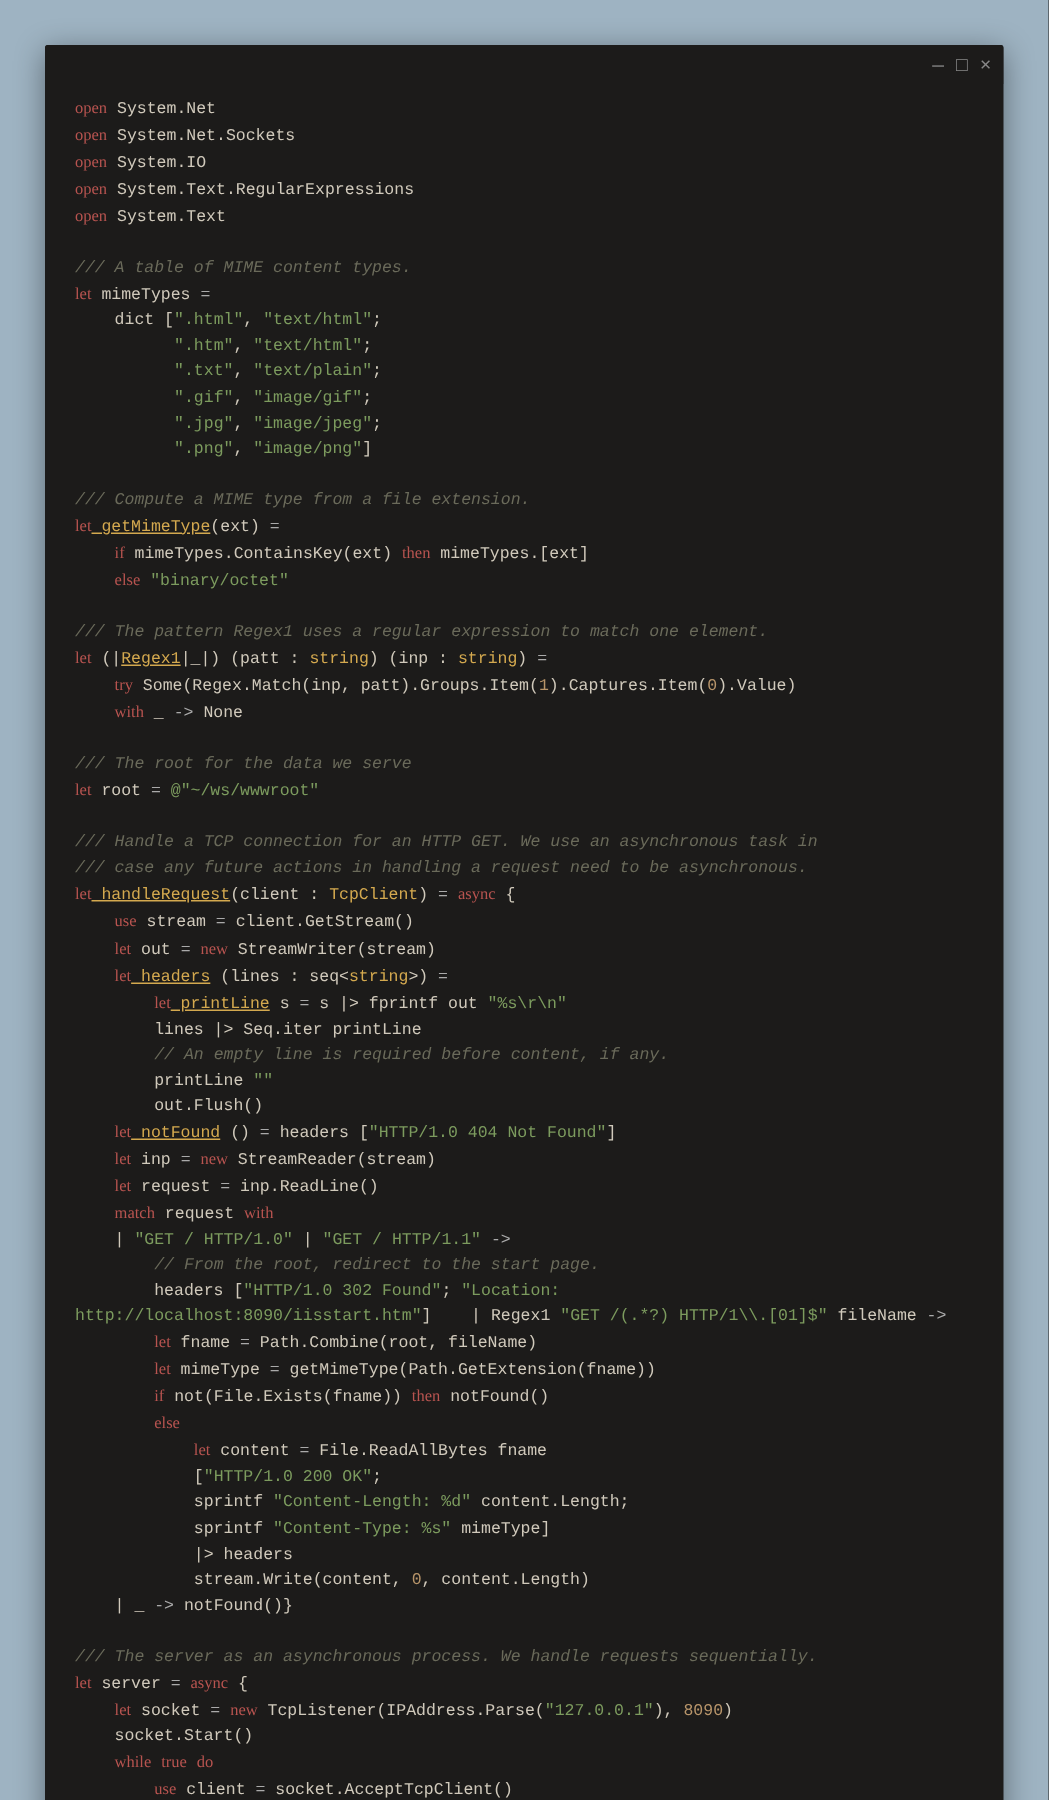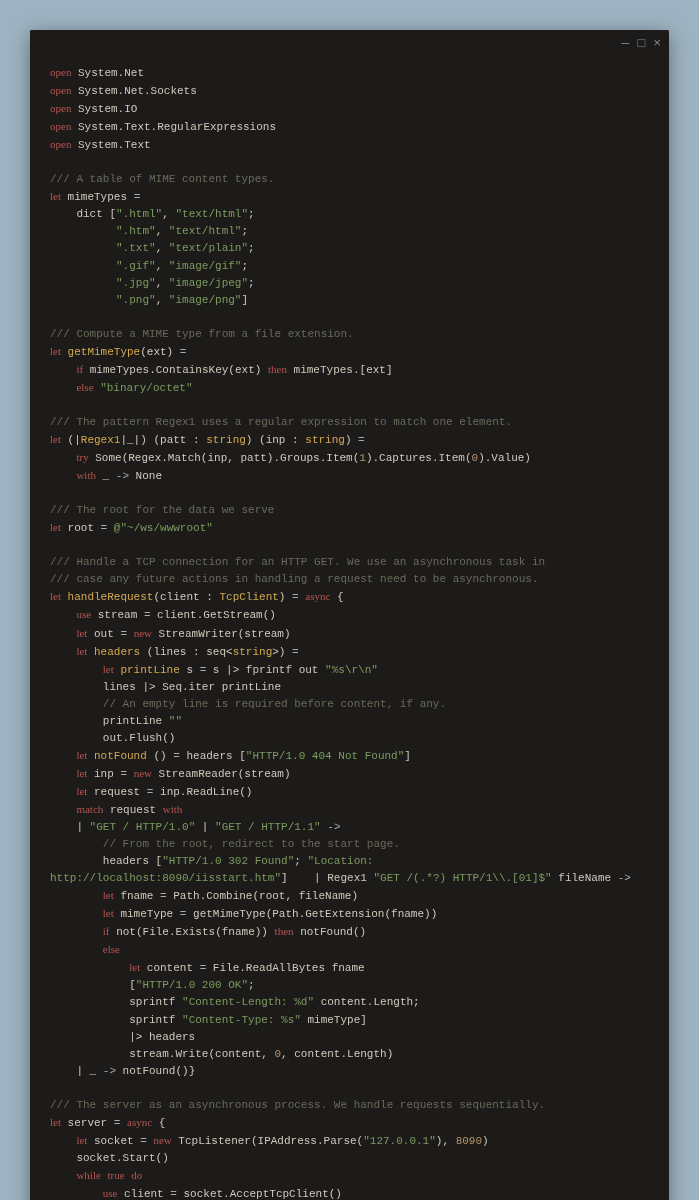--- a/index.html
+++ b/index.html
@@ -38,23 +38,23 @@
     padding: 8px 20px 20px 20px;
     font-size: 11px;
     line-height: 1.55;
     color: #c5c0b8;
     white-space: pre;
     overflow: hidden;
   }
   .line { display: block; }
   .kw { color: #b85450; font-family: Liberation Serif, serif; }      
   .ns { color: #d0c9bb; }      
-  .cm { color: #6a6a5a; } 
+  .cm { color: #6a6a5a; font-style: italic; } 
   .st { color: #7c9b5e; }      
-  .fn { color: #d4a94f; }      
+  .fn { color: #d4a94f; text-decoration: underline; }      
   .nm { color: #b8956a; }      
   .ty { color: #d4a94f; }      
   .op { color: #aaa; }         
 </style>
 </head>
 <body>
 
 <div class="window">
   <div class="titlebar">
     <span class="win-btn">—</span>

